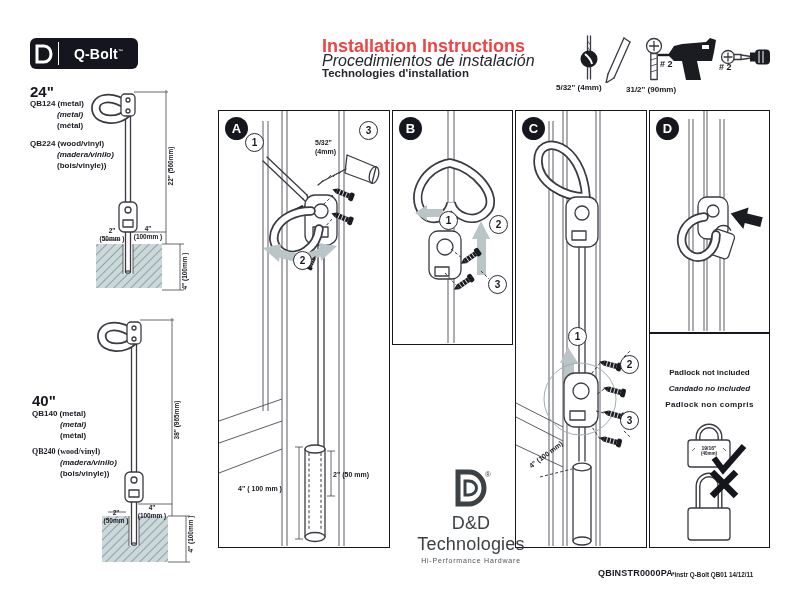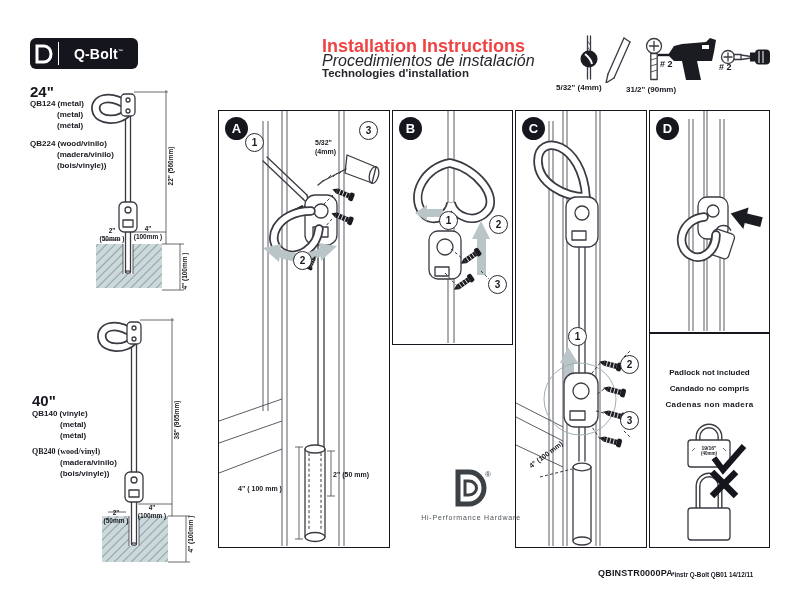--- a/index.html
+++ b/index.html
@@ -9,21 +9,21 @@
   
   .qlogo{left:30px;top:38px;width:108px;height:31px;background:#15151d;border-radius:6px;
          display:flex;align-items:center;}
   .qlogo .dbox{width:28px;display:flex;justify-content:center;align-items:center;}
   .qlogo .sep{width:1px;height:23px;background:#ffffff;}
   .qlogo .qname{flex:1;text-align:center;color:#fff;font-weight:bold;font-size:14px;letter-spacing:.2px;}
   sup.tiny{font-size:5px;vertical-align:super;}
   
   .szhead{font-weight:bold;font-size:15px;color:#17171f;}
   .pl{font-weight:bold;font-size:8px;line-height:10px;color:#17171f;white-space:nowrap;}
-  .it{}
+  .it{font-style:italic;}
   
   .t1{font-weight:bold;font-size:18px;color:#ef4444;}
   .t2{font-weight:normal;font-style:italic;font-size:16px;color:#26262c;}
   .t3{font-weight:bold;font-size:11.5px;color:#26262c;}
   
   .dim{font-weight:bold;font-size:6.5px;line-height:7.5px;color:#17171f;text-align:center;white-space:pre-line;}
   .vlab{font-weight:bold;font-size:6.5px;color:#17171f;text-align:center;white-space:nowrap;
         transform-origin:0 0;transform:rotate(-90deg);}
   .slab{font-weight:bold;font-size:7px;color:#17171f;white-space:nowrap;
         transform-origin:0 50%;transform:rotate(-37deg);}
@@ -70,21 +70,21 @@
       </svg>
     </span>
     <span class="sep"></span>
     <span class="qname"><span>Q-Bolt</span><sup class="tiny">™</sup></span>
   </div>
 
   <div class="abs szhead" style="left:30px;top:83px;">24"</div>
   <div class="abs pl" style="left:30px;top:99px;text-align:right;">QB124 (metal)</div>
   <div class="abs pl it" style="left:57px;top:110px;">(metal)</div>
   <div class="abs pl" style="left:57px;top:121px;">(métal)</div>
-  <div class="abs pl" style="left:30px;top:139px;">QB224 (wood/vinilo)</div>
+  <div class="abs pl" style="left:30px;top:139px;">QB224 (wood/vinyl)</div>
   <div class="abs pl it" style="left:57px;top:150px;">(madera/vinilo)</div>
   <div class="abs pl" style="left:57px;top:161px;">(bois/vinyle))</div>
 
   <svg class="abs" style="left:86px;top:86px;" width="104" height="220" viewBox="0 0 104 220">
     <defs>
       <pattern id="h24" width="6" height="6" patternUnits="userSpaceOnUse" patternTransform="rotate(45)">
         <rect width="6" height="6" fill="#ccd8da"></rect>
         <line x1="0" y1="0" x2="0" y2="6" stroke="#8aa2a6" stroke-width="2"></line>
       </pattern>
       <g id="scrw">
@@ -130,21 +130,21 @@
     </g>
   </svg>
   <div class="abs vlab" style="left:167px;top:212px;width:92px;">22" (560mm)</div>
   <div class="abs dim" style="left:98px;top:227px;width:28px;">2"
 (50mm )</div>
   <div class="abs dim" style="left:132px;top:225px;width:32px;">4"
 (100mm )</div>
   <div class="abs vlab" style="left:181px;top:295px;width:48px;">4" (100mm )</div>
 
   <div class="abs szhead" style="left:32px;top:392px;">40"</div>
-  <div class="abs pl" style="left:32px;top:409px;">QB140 (vinyle)</div>
+  <div class="abs pl" style="left:32px;top:409px;">QB140 (metal)</div>
   <div class="abs pl it" style="left:60px;top:420px;">(metal)</div>
   <div class="abs pl" style="left:60px;top:431px;">(métal)</div>
   <div class="abs pl" style="left:32px;top:447px;font-family:Liberation Serif, serif;">QB240 (wood/vinyl)</div>
   <div class="abs pl it" style="left:60px;top:458px;">(madera/vinilo)</div>
   <div class="abs pl" style="left:60px;top:469px;">(bois/vinyle))</div>
 
   <svg class="abs" style="left:92px;top:312px;" width="104" height="266" viewBox="0 0 104 266">
     <defs>
       <pattern id="h40" width="6" height="6" patternUnits="userSpaceOnUse" patternTransform="rotate(45)">
         <rect width="6" height="6" fill="#ccd8da"></rect>
@@ -430,22 +430,22 @@
         <path class="tubeo" d="M54,106 C32,108 24,134 40,144 C52,151 66,140 66,124"></path>
         <path class="tubei" d="M54,106 C32,108 24,134 40,144 C52,151 66,140 66,124"></path>
       </g>
       <polygon class="blk" points="80,106 96,96 96,102 112,102 112,112 96,112 96,118" transform="rotate(14 95 107)"></polygon>
     </svg>
     <div class="plet" style="left:6px;top:6px;">D</div>
   </div>
 
   <div class="panel" style="left:649px;top:333px;width:121px;height:215px;">
     <div class="pn" style="top:34px;">Padlock not included</div>
-    <div class="pn it" style="top:50px;">Candado no compris</div>
-    <div class="pn" style="top:66px;letter-spacing:.4px;">Cadenas non madera</div>
+    <div class="pn it" style="top:50px;">Candado no included</div>
+    <div class="pn" style="top:66px;letter-spacing:.4px;">Padlock non compris</div>
     <svg class="abs" style="left:0;top:0;" width="118" height="212" viewBox="0 0 118 212">
       <g>
         <path d="M48,108 v-5 a11,11 0 0 1 22,0 v5" stroke="#3a3a42" stroke-width="5" fill="none"></path>
         <path d="M48,108 v-5 a11,11 0 0 1 22,0 v5" stroke="#fff" stroke-width="2.2" fill="none"></path>
         <rect class="sf" x="38" y="106" width="42" height="27" rx="3"></rect>
         <path class="diml" d="M42,117 l3,-3 M76,117 l-3,-3"></path>
       </g>
       <path d="M64,124 l9,12 L94,112" stroke="#15151d" stroke-width="6" fill="none"></path>
       <g>
         <path d="M48,176 v-24 a11,11 0 0 1 22,0 v24" stroke="#3a3a42" stroke-width="5" fill="none"></path>
@@ -464,19 +464,20 @@
   </div>
 
   <div class="abs brand">
     <div>
       <svg width="44" height="40" viewBox="0 0 44 40">
         <path d="M9,4 h11 a15,16 0 0 1 0,32 h-11 z" stroke="#3c4146" stroke-width="5" fill="none"></path>
         <path d="M16,13 h4 a7.5,7 0 0 1 0,14 h-4 z" stroke="#3c4146" stroke-width="3" fill="none"></path>
         <text x="36" y="9" font-size="8" fill="#3c4146">®</text>
       </svg>
     </div>
+    <div class="bname">D&amp;D Technologies</div>
     <div class="btag">Hi-Performance Hardware</div>
   </div>
 
   <div class="abs fcode" style="left:598px;top:568px;">QBINSTR0000PA</div>
   <div class="abs fnote" style="left:672px;top:571px;">*instr Q-Bolt QB01 14/12/11</div>
 
 </div>
 
 </body></html>

